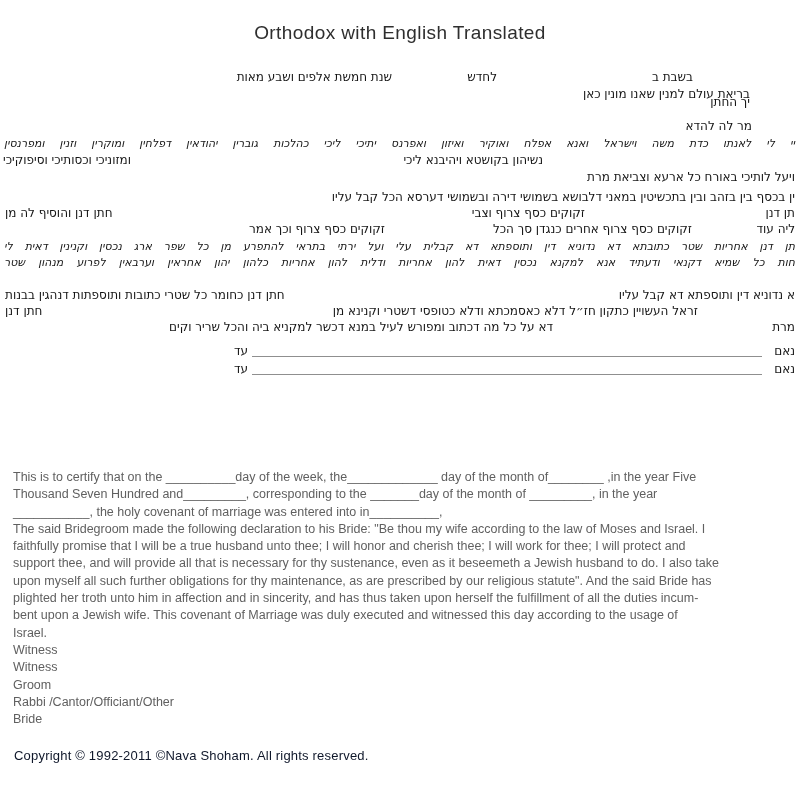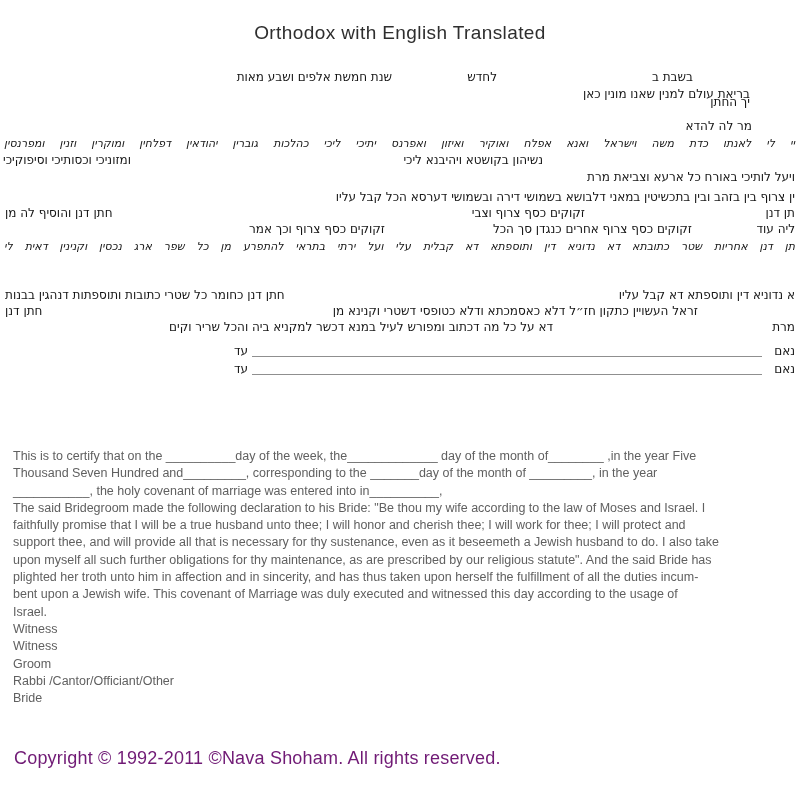--- a/index.html
+++ b/index.html
@@ -11,24 +11,24 @@
   .heb{position:absolute;left:0;width:800px;height:16px;direction:rtl;
        font-family:"DejaVu Serif","DejaVu Sans",serif;font-size:12px;color:#151515;
        white-space:nowrap;}
   .heb span{position:absolute;top:0;line-height:15px;}
   .heb-full{position:absolute;left:4px;right:5px;direction:rtl;
        font-family:"DejaVu Serif","DejaVu Sans",serif;font-size:11px;color:#151515;
        text-align:justify;text-align-last:justify;height:16px;line-height:15px;
        white-space:nowrap;font-style:italic;}
   .sig-line{position:absolute;top:12px;height:1px;background:#8f8f8f;}
   
-  .eng{position:absolute;left:13px;top:448px;width:782px;color:#606060;
+  .eng{position:absolute;left:13px;top:469px;width:782px;color:#606060;
        font-size:12.5px;line-height:17.3px;}
   .eng div{white-space:nowrap;}
-  .copyright{position:absolute;left:14px;top:748px;font-size:18px;color:#701a75;
+  .copyright{position:absolute;left:14px;top:748px;font-size:13px;color:#0f172a;
        letter-spacing:.2px;}
 </style>
 </head>
 <body>
 
 <div class="page">
 
   <div class="title">Orthodox with English Translated</div>
 
   <div class="heb" style="top:70px">
@@ -47,33 +47,34 @@
   </div>
   <div class="heb-full" style="top:136px">יי לי לאנתו כדת משה וישראל ואנא אפלח ואוקיר ואיזון ואפרנס יתיכי ליכי כהלכות גוברין יהודאין דפלחין ומוקרין וזנין ומפרנסין</div>
   <div class="heb" style="top:153px">
     <span style="right:257px">נשיהון בקושטא ויהיבנא ליכי</span>
     <span style="left:3px">ומזוניכי וכסותיכי וסיפוקיכי</span>
   </div>
   <div class="heb" style="top:170px">
     <span style="right:5px">ויעל לותיכי באורח כל ארעא וצביאת מרת</span>
   </div>
   <div class="heb" style="top:190px">
-    <span style="right:5px">ין צרוף בין בזהב ובין בתכשיטין במאני דלבושא בשמושי דירה ובשמושי דערסא הכל קבל עליו</span>
+    <span style="right:5px">ין בכסף בין בזהב ובין בתכשיטין במאני דלבושא בשמושי דירה ובשמושי דערסא הכל קבל עליו</span>
   </div>
   <div class="heb" style="top:206px">
     <span style="right:5px">תן דנן</span>
     <span style="right:215px">זקוקים כסף צרוף וצבי</span>
     <span style="left:5px">חתן דנן והוסיף לה מן</span>
   </div>
   <div class="heb" style="top:222px">
     <span style="right:5px">ליה עוד</span>
     <span style="right:108px">זקוקים כסף צרוף אחרים כנגדן סך הכל</span>
     <span style="right:415px">זקוקים כסף צרוף וכך אמר</span>
   </div>
   <div class="heb-full" style="top:239px">תן דנן אחריות שטר כתובתא דא נדוניא דין ותוספתא דא קבלית עלי ועל ירתי בתראי להתפרע מן כל שפר ארג נכסין וקנינין דאית לי</div>
+  <div class="heb-full" style="top:255px">חות כל שמיא דקנאי ודעתיד אנא למקנא נכסין דאית להון אחריות ודלית להון אחריות כלהון יהון אחראין וערבאין לפרוע מנהון שטר</div>
   <div class="heb" style="top:288px">
     <span style="right:5px">א נדוניא דין ותוספתא דא קבל עליו</span>
     <span style="left:5px">חתן דנן כחומר כל שטרי כתובות ותוספתות דנהגין בבנות</span>
   </div>
   <div class="heb" style="top:304px">
     <span style="right:102px">זראל העשויין כתקון חז״ל דלא כאסמכתא ודלא כטופסי דשטרי וקנינא מן</span>
     <span style="left:5px">חתן דנן</span>
   </div>
   <div class="heb" style="top:320px">
     <span style="right:5px">מרת</span>

